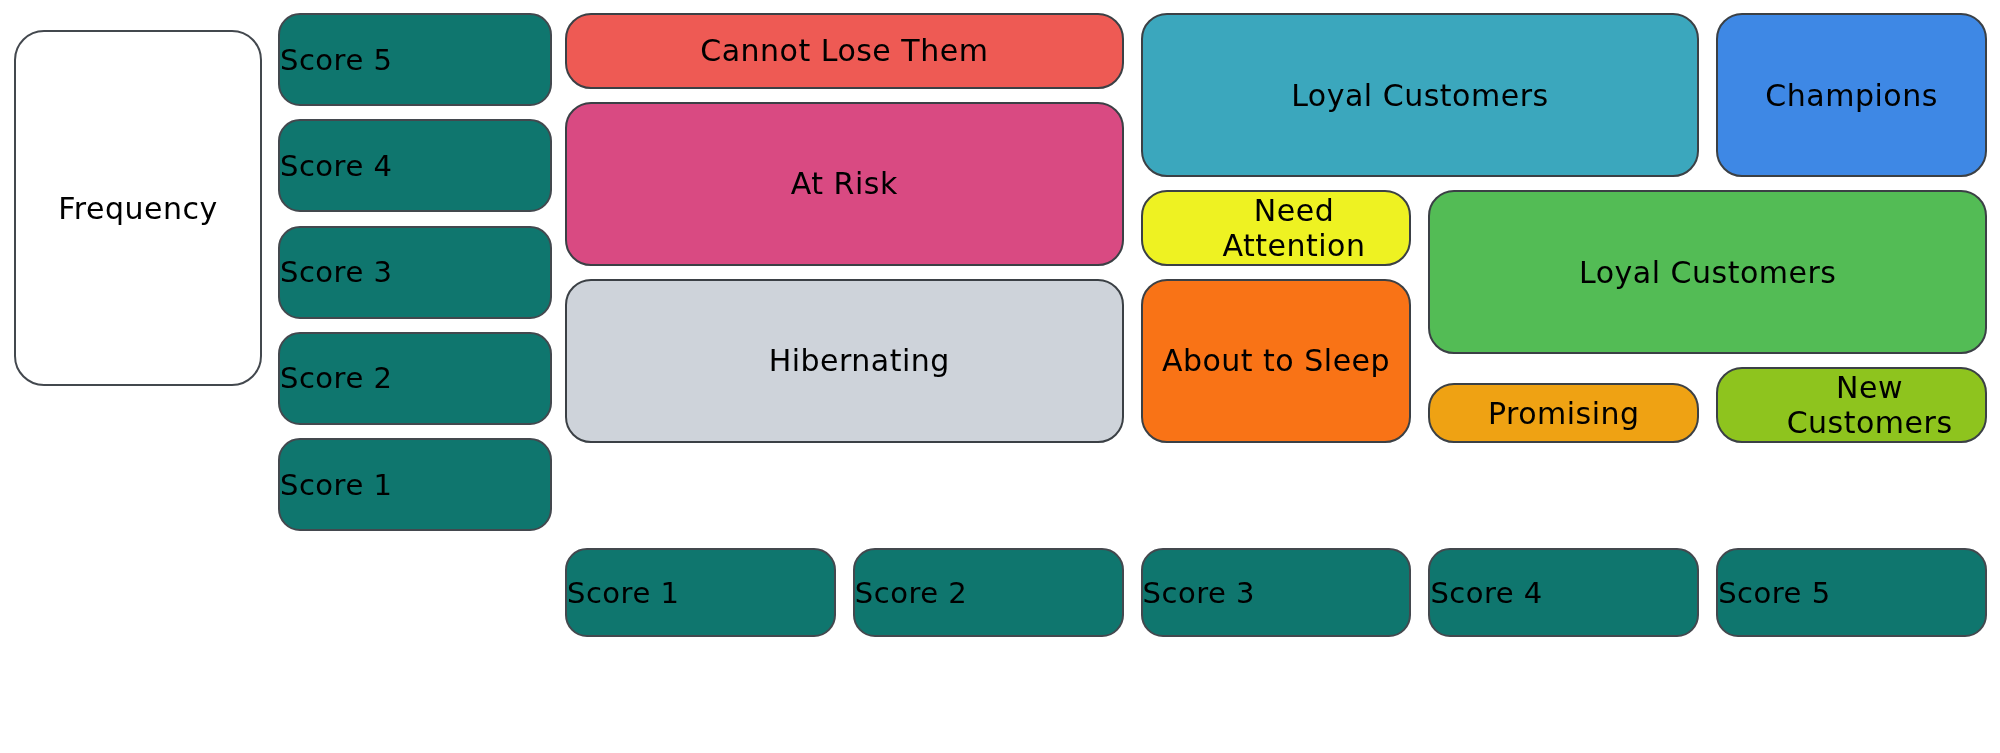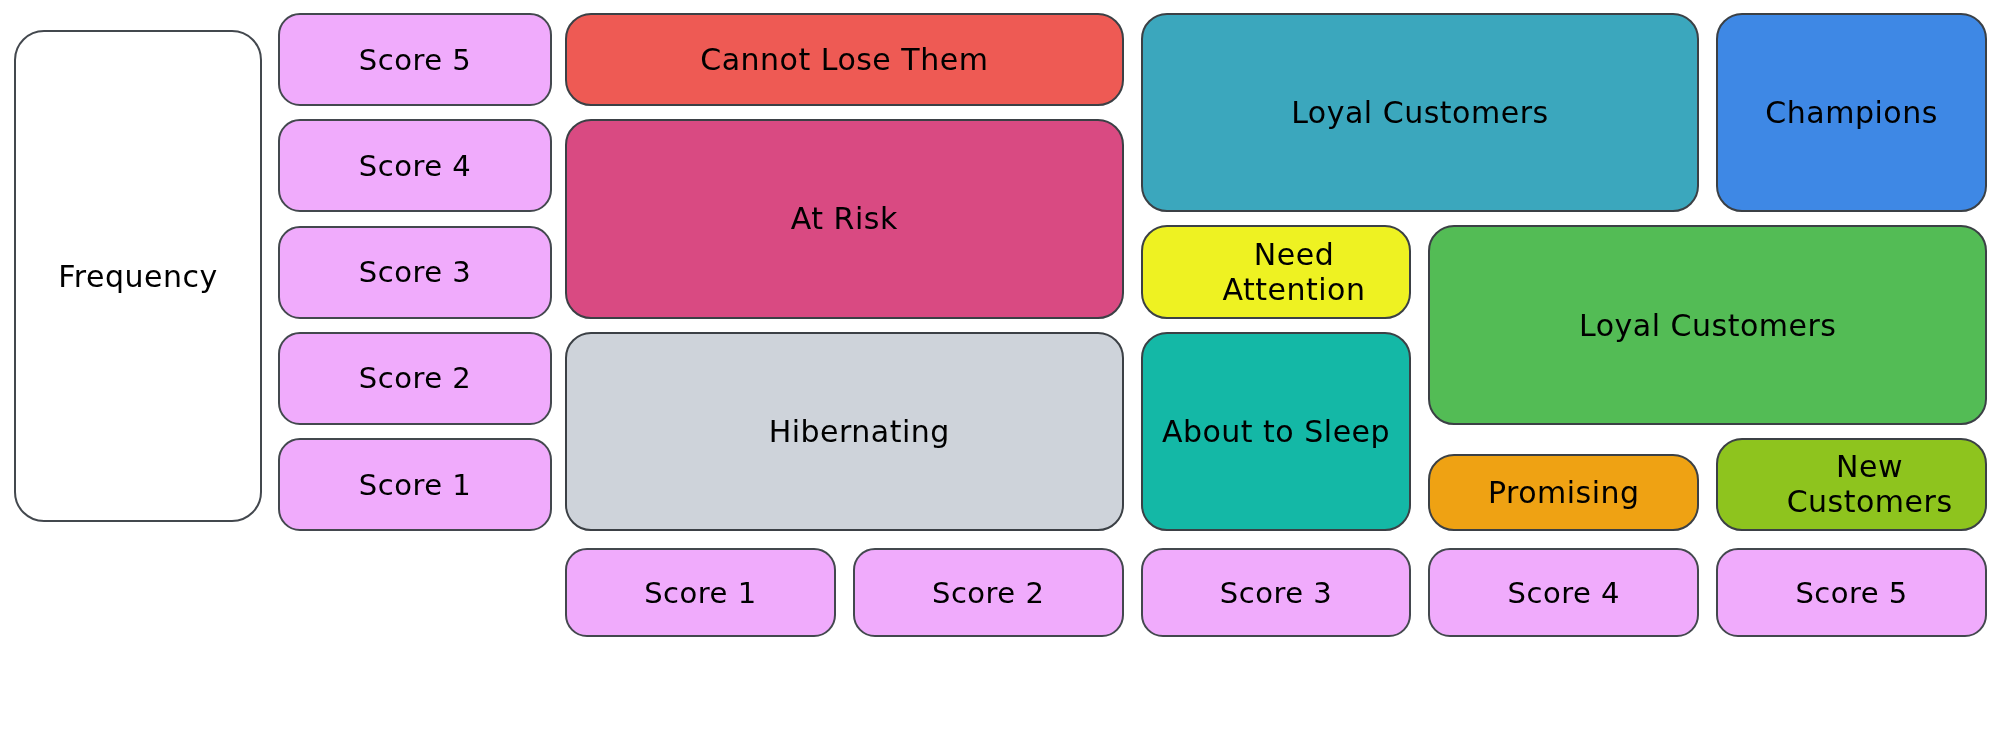--- a/index.html
+++ b/index.html
@@ -21,38 +21,38 @@
     align-items: center;
     justify-content: center;
     text-align: center;
     letter-spacing: 0.5px;
   }
   .axis-label { font-size: 30px; }
   
   .freq-axis {
     position: absolute;
     left: 14px; top: 30px;
-    width: 248px; height: 492px;
+    width: 248px; height: 356px;
     border-radius: 30px;
   }
   
   .freq-scores {
     position: absolute;
     left: 278px; top: 13px;
     width: 274px; height: 518px;
     display: flex;
     flex-direction: column;
     justify-content: space-between;
   }
   .freq-scores .score-box { height: 93px; width: 100%; font-size: 29px; }
   
   .segment-grid {
     position: absolute;
     left: 565px; top: 13px;
-    width: 1422px; height: 518px;
+    width: 1422px; height: 430px;
     display: grid;
     grid-template-columns: repeat(5, 1fr);
     grid-template-rows: repeat(5, 1fr);
     column-gap: 17px;
     row-gap: 13px;
   }
   .segment {
     box-sizing: border-box;
     border: 2.5px solid #3b4045;
     border-radius: 26px;
@@ -69,26 +69,26 @@
     position: absolute;
     left: 565px; top: 548px;
     width: 1422px; height: 89px;
     display: grid;
     grid-template-columns: repeat(5, 1fr);
     column-gap: 17px;
   }
   .recency-scores .score-box { height: 89px; font-size: 29px; border-radius: 22px; }
   .score-box {
     box-sizing: border-box;
-    background: #f0abfc;
+    background: #0f766e;
     border: 2.5px solid #43484e;
     border-radius: 22px;
     display: flex;
     align-items: center;
-    justify-content: center;
+    justify-content: flex-start;
     letter-spacing: 0.5px;
   }
   
   .recency-axis {
     position: absolute;
     left: 565px; top: 652px;
     width: 1422px; height: 88px;
     border-radius: 22px;
   }
 </style>
@@ -134,21 +134,21 @@
       </div>
       <div class="segment" style="grid-area: 1 / 5 / 3 / 6; background: rgb(62, 136, 229);">
         <span>Champions</span>
       </div>
       <div class="segment" style="grid-area: 3 / 3 / 4 / 4; background: rgb(238, 242, 34); padding-left: 36px;">
         <span>Need Attention</span>
       </div>
       <div class="segment" style="grid-area: 3 / 4 / 5 / 6; background: rgb(83, 188, 85);">
         <span>Loyal Customers</span>
       </div>
-      <div class="segment" style="grid-area: 4 / 3 / 6 / 4; background: #14b8a6;">
+      <div class="segment" style="grid-area: 4 / 3 / 6 / 4; background: #f97316;">
         <span>About to Sleep</span>
       </div>
       <div class="segment" style="grid-area: 5 / 4 / 6 / 5; background: rgb(239, 162, 19); margin-top: 16px;">
         <span>Promising</span>
       </div>
       <div class="segment" style="grid-area: 5 / 5 / 6 / 6; background: rgb(142, 196, 30); padding-left: 36px;">
         <span>New Customers</span>
       </div>
     </div>
 

